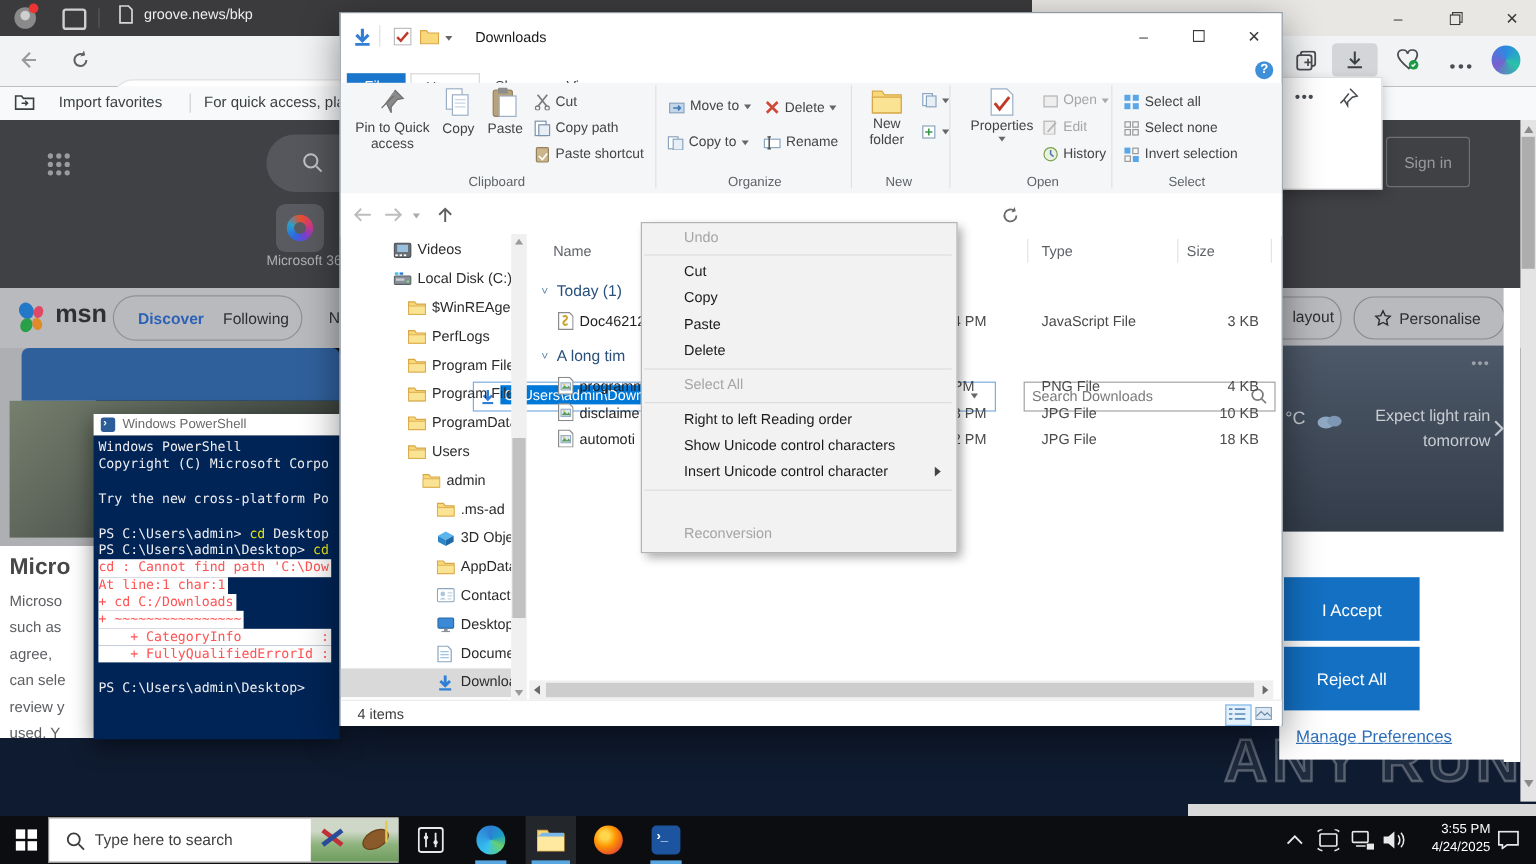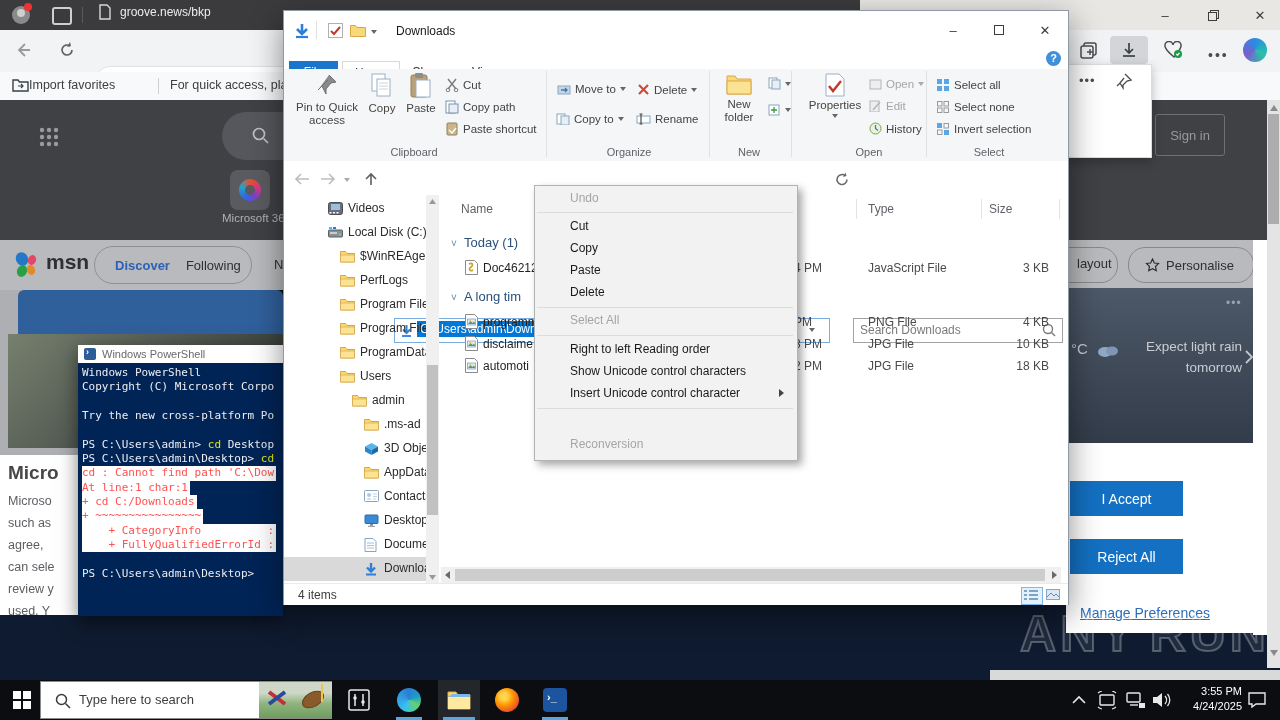--- a/index.html
+++ b/index.html
@@ -26,21 +26,21 @@
   #msn-bar{left:0;top:240px;width:1280px;height:50px;background:#b9babd;}
   .pill{border-radius:19px;border:1.5px solid #909194;}
   #left-col{left:0;top:290px;width:80px;height:390px;background:#aeafb2;}
   #blue-card{left:18px;top:290px;width:265px;height:44px;background:#30609c;border-radius:6px 6px 0 0;}
   #photo{left:8px;top:334px;width:275px;height:114px;background:linear-gradient(135deg,#76806e,#4a524b 55%,#30342f);}
   #right-dark{left:1069px;top:290px;width:187px;height:158px;background:#394049;}
   #weather{left:1069px;top:288px;width:186px;height:158px;background:linear-gradient(180deg,#4d5868,#323c49);}
   #bottom-dark{left:0;top:598px;width:1280px;height:82px;background:#0f1b30;}
   #panel-right{left:1066px;top:443px;width:191px;height:190px;background:#fff;}
   #panel-left{left:0;top:455px;width:80px;height:160px;background:#fff;overflow:hidden;}
-  .cbtn{width:113px;height:35px;background:#1370c2;color:#fff;font-size:14px;display:flex;align-items:center;justify-content:center;}
+  .cbtn{width:113px;height:53px;background:#1370c2;color:#fff;font-size:14px;display:flex;align-items:center;justify-content:center;}
   #white-strip{left:1253px;top:240px;width:14px;height:395px;background:#fff;}
   #pg-scroll{left:1267px;top:100px;width:13px;height:568px;background:#e4e4e4;}
   #bottom-strip{left:990px;top:670px;width:290px;height:10px;background:#d9d9d9;}
   .cookie-line{position:absolute;left:8px;font-size:12.5px;color:#5c5e62;white-space:nowrap;}
 
   
   #ps-win{left:78px;top:345px;width:205px;height:271px;box-shadow:0 6px 18px rgba(0,0,0,.5);}
   #ps-title{position:absolute;left:0;top:0;width:205px;height:18px;background:#fff;}
   #ps-body{position:absolute;left:0;top:18px;width:205px;height:253px;background:#012456;overflow:hidden;
            font-family:"DejaVu Sans Mono",monospace;font-size:11px;line-height:14.35px;color:#eeedf0;
@@ -171,21 +171,21 @@
           <path d="M10 16 C4 11 1 8 1 5 a4 4 0 0 1 8-1 a4 4 0 0 1 8 1 c0 3-3 6-7 11z" fill="none" stroke="#4a4d51" stroke-width="1.5"></path>
           <circle cx="14" cy="13" r="4" fill="#1a9c44"></circle>
           <path d="M12.3 13 l1.2 1.2 2-2.2" stroke="#fff" stroke-width="1.2" fill="none"></path>
         </svg>
     </div>
     <div class="abs" style="left:1208px;top:17px;font-size:14px;color:#4a4d51;letter-spacing:2px;">•••</div>
     <div class="abs" style="left:1243px;top:8px;width:24px;height:24px;border-radius:50%;background:conic-gradient(#2b8ae2,#28c3a8,#7a5fd0,#2b8ae2);"></div>
   </div>
 
   <div class="abs" id="edge-favbar">
-    <div class="abs flex" style="left:12px;top:5px;gap:0;">
+    <div class="abs flex" style="left:12px;top:5px;gap:20px;">
       <svg width="17" height="15">
           <path d="M1 3 h5 l1.5 2 h8.5 v9 h-15 z" fill="none" stroke="#3c4043" stroke-width="1.4"></path>
           <path d="M6 9 h5 M9 7 l2 2 -2 2" stroke="#3c4043" stroke-width="1.2" fill="none"></path>
         </svg>
       <span class="fav-txt">Import favorites</span>
     </div>
     <div class="abs" style="left:158px;top:6px;width:1px;height:16px;background:#d0d0d0;"></div>
     <span class="abs fav-txt" style="left:170px;top:6px;">For quick access, place your favorites here</span>
   </div>
 

